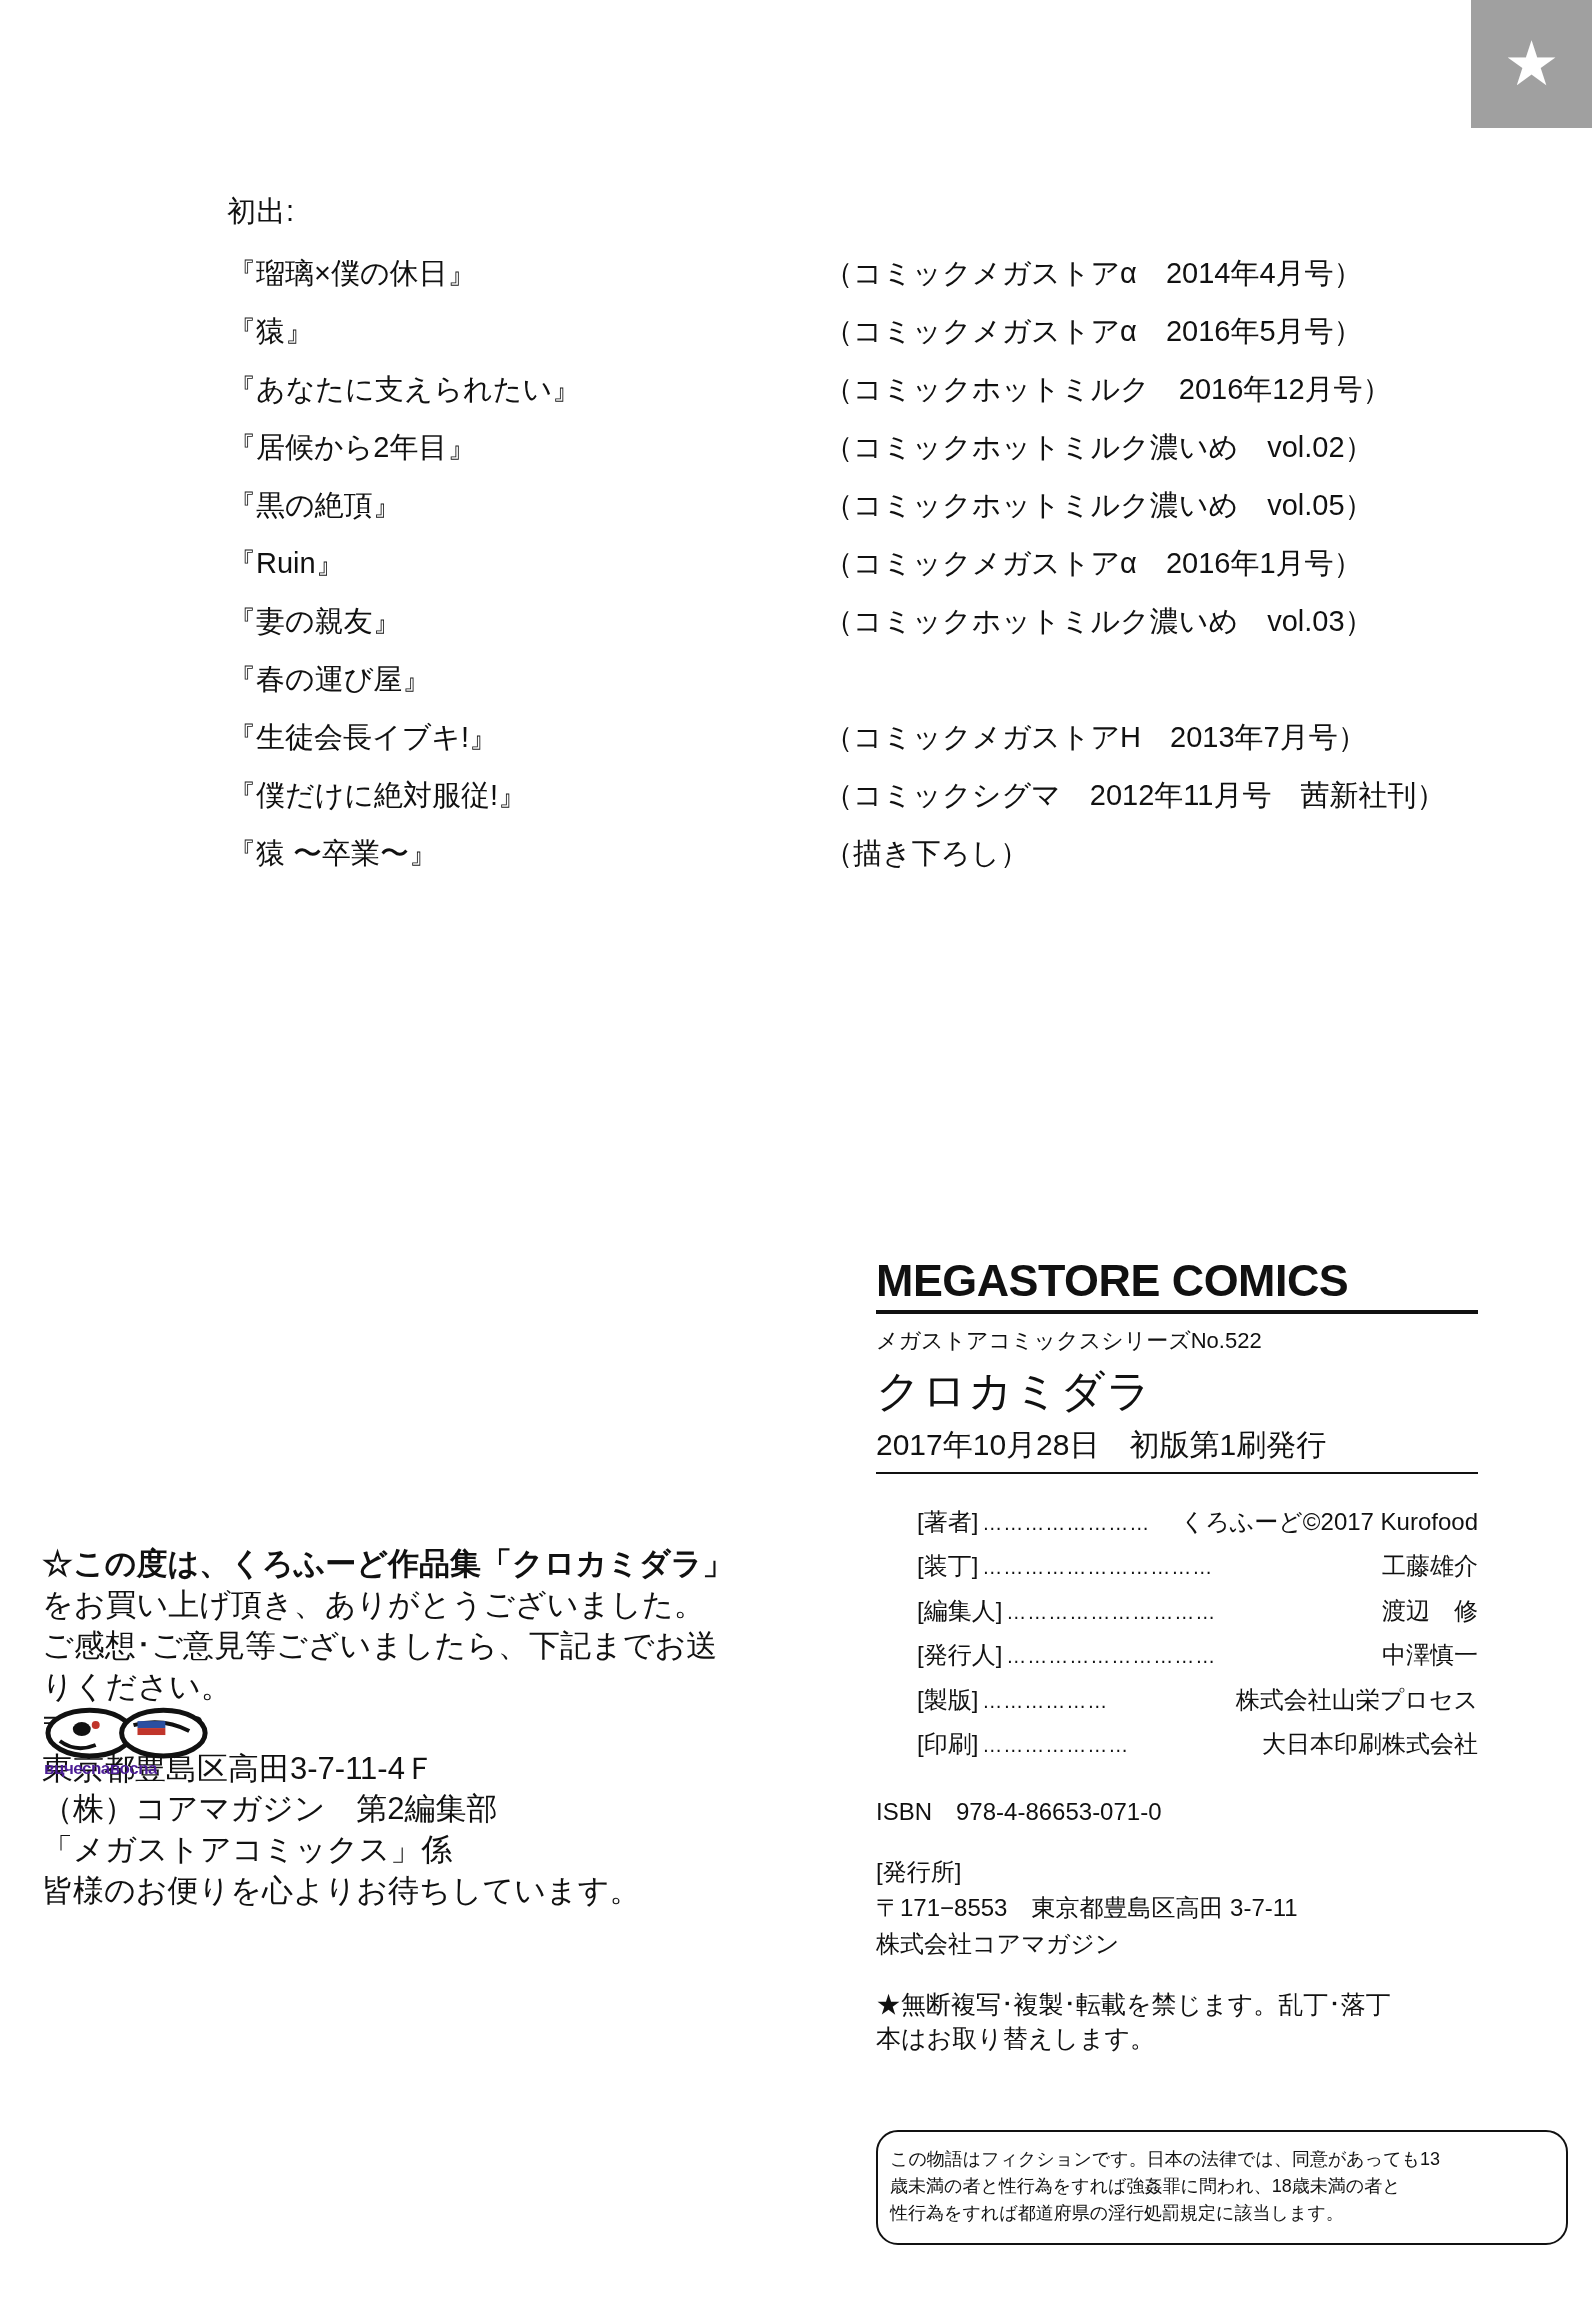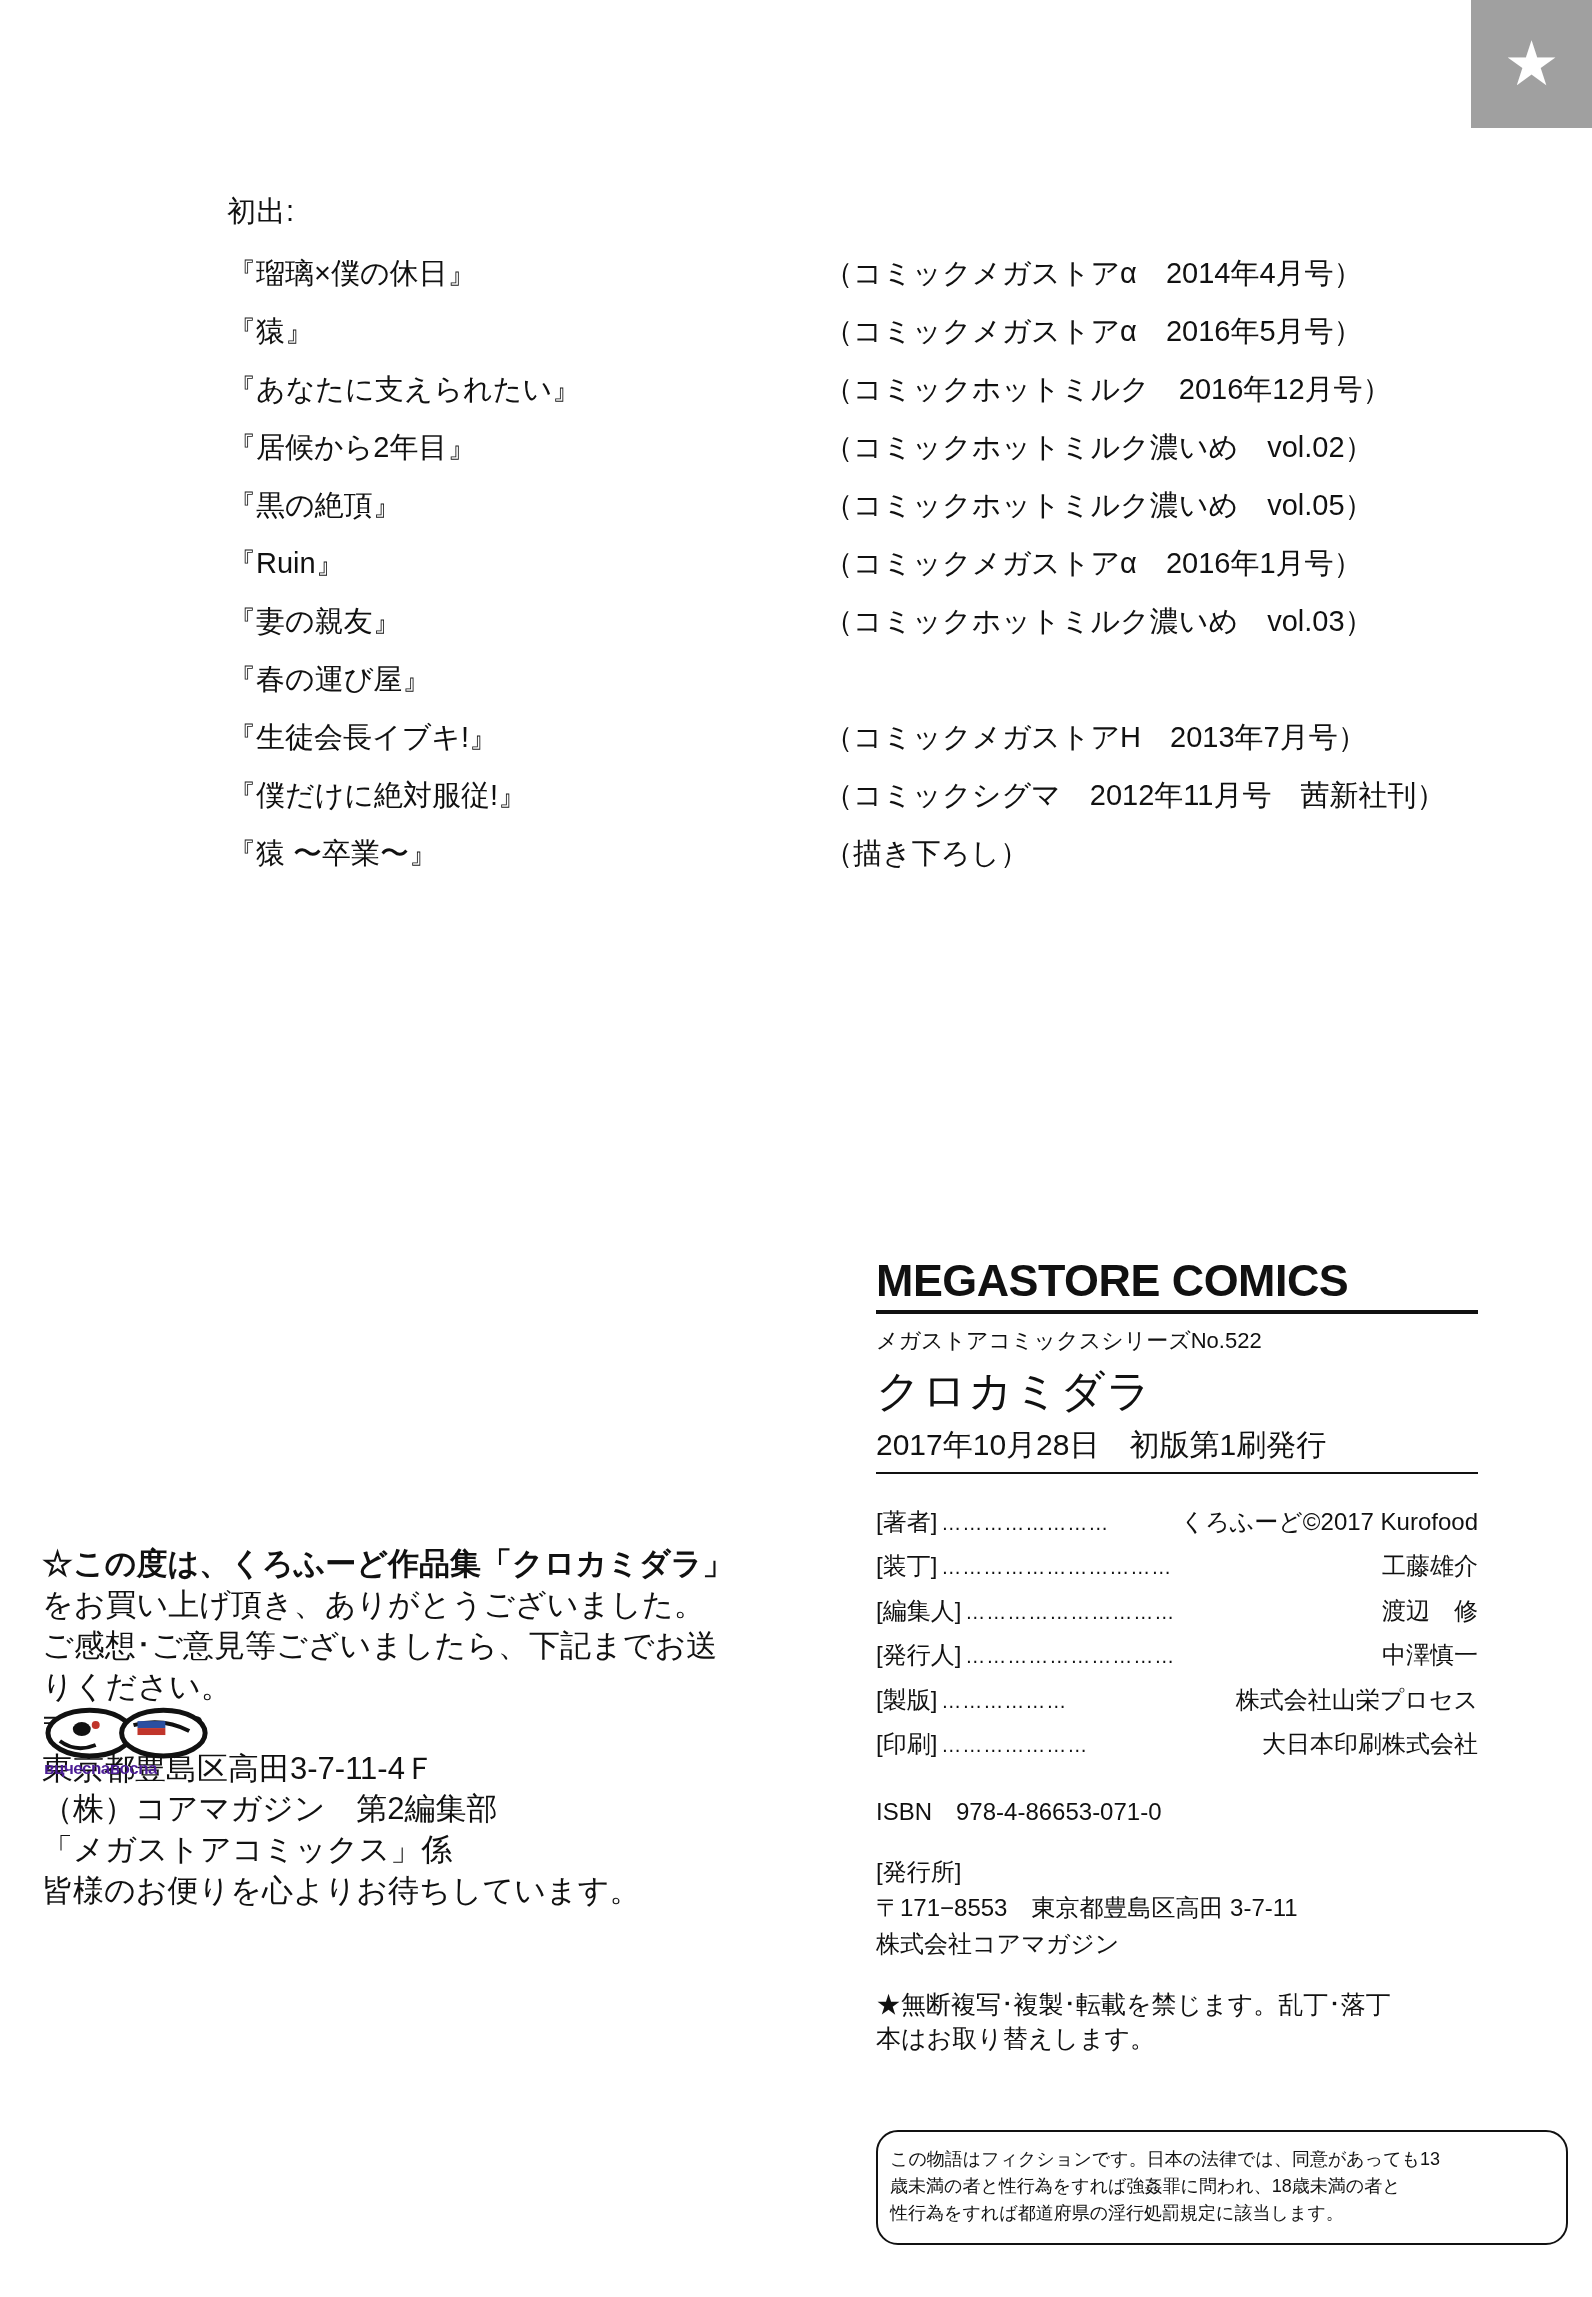--- a/index.html
+++ b/index.html
@@ -163,21 +163,21 @@
   .staff {
     margin-top: 26px;
   }
   .staff-row {
     display: flex;
     align-items: baseline;
     font-size: 24px;
     line-height: 1.85;
     white-space: nowrap;
   }
-  .staff-role { flex: 0 0 auto; }
+  .staff-role { flex: 0 0 auto; margin-left: 41px; }
   .staff-dots {
     flex: 1 1 auto;
     overflow: hidden;
     white-space: nowrap;
     letter-spacing: 1px;
     font-size: 20px;
     padding: 0 4px;
   }
   .staff-name {
     flex: 0 0 auto;

